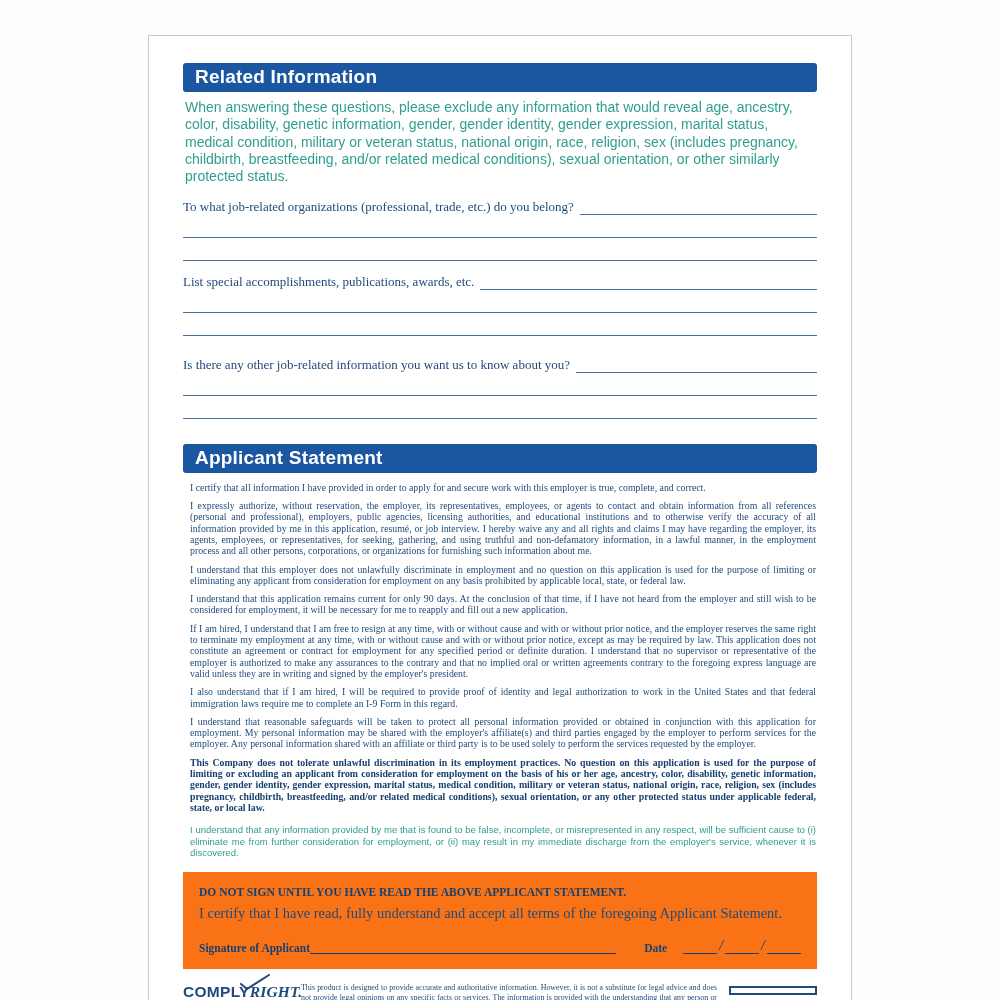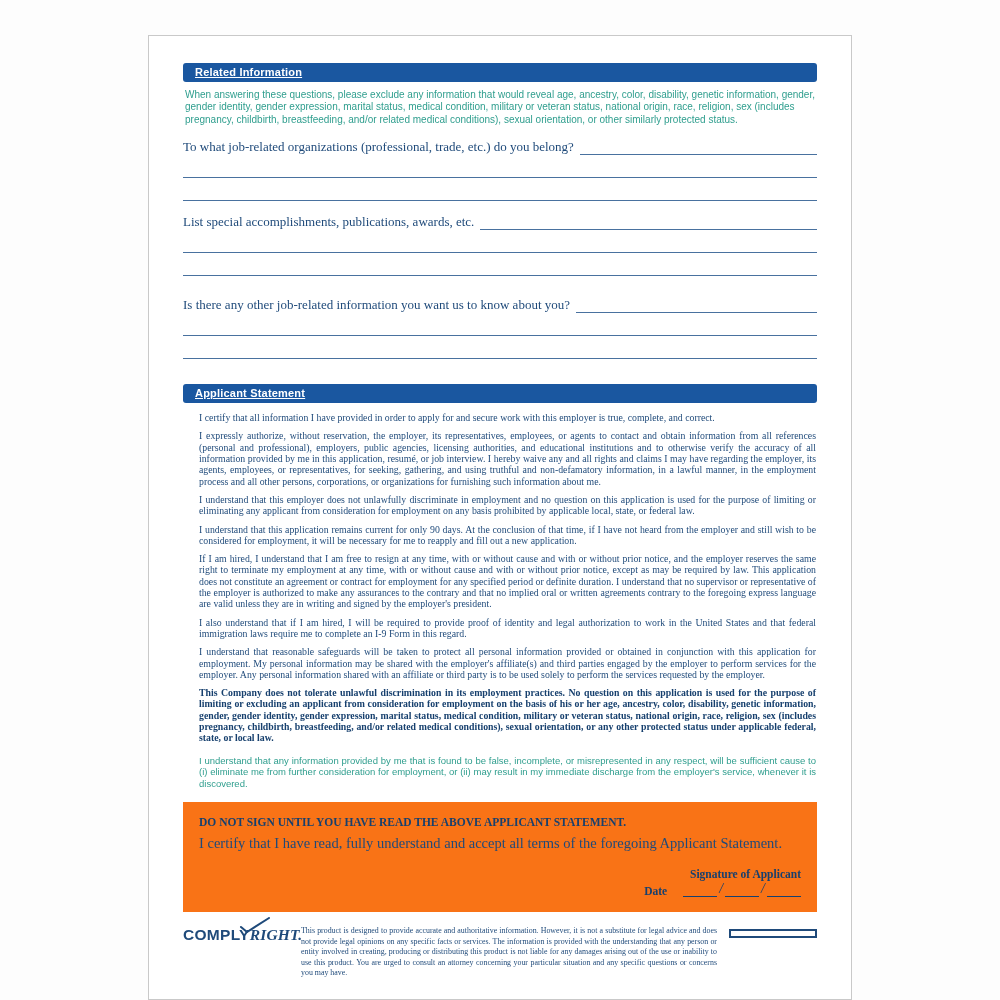--- a/index.html
+++ b/index.html
@@ -4,54 +4,54 @@
 <style>
   html,body{margin:0;padding:0;background:#fdfdfd;}
   body{width:1000px;font-family:"Liberation Serif",serif;}
   .page{
     width:704px;min-height:930px;margin:35px auto;background:#ffffff;
     border:1px solid #c9c9c9;box-sizing:border-box;padding:27px 34px 20px 34px;
   }
   
   .bar{
     background:#1a57a0;color:#ffffff;border-radius:3px;
-    font-family:"Liberation Sans",sans-serif;font-weight:bold;font-size:11px;
-    padding:3px 12px 4px 12px;letter-spacing:.2px;text-decoration:underline;
+    font-family:"Liberation Sans",sans-serif;font-weight:bold;font-size:19px;
+    padding:3px 12px 4px 12px;letter-spacing:.2px;
   }
   
   .intro{
-    color:#2f9e8e;font-family:"Liberation Sans",sans-serif;font-size:10px;
+    color:#2f9e8e;font-family:"Liberation Sans",sans-serif;font-size:14px;
     line-height:1.24;margin:7px 2px 2px 2px;
   }
   
   .qblock{margin-top:14px;}
   .qrow{display:flex;align-items:flex-end;color:#1f4a7a;font-size:13px;line-height:1.15;}
   .qrow .lbl{white-space:nowrap;text-align:center;}
   .ansline{flex:1;border-bottom:1px solid #49719f;margin-left:6px;height:14px;}
   .rule{height:22px;border-bottom:1px solid #49719f;}
   
   .stm{margin-top:25px;}
   .para{
     color:#1f4a7a;font-size:9.8px;line-height:11.3px;text-align:justify;
-    margin:7px 1px 0 16px;
+    margin:7px 1px 0 7px;
   }
   .para.first{margin-top:9px;}
   .para.boldnavy{font-weight:bold;color:#17406e;}
   .para.boldteal{
     font-family:"Liberation Sans",sans-serif;font-weight:normal;color:#2f9e8e;
     font-size:9.5px;line-height:11.6px;margin-top:11px;
   }
   
   .sigbox{
     background:#f97316;margin-top:13px;padding:13px 16px 15px 16px;
   }
   .warning{color:#17406e;font-weight:bold;font-size:11.5px;line-height:1.3;}
   .certify{color:#1f4a7a;font-size:14.5px;margin-top:4px;line-height:1.25;}
   .sigrow{display:flex;align-items:flex-end;margin-top:16px;color:#17406e;
-    font-weight:bold;font-size:11.5px;flex-direction:column;}
+    font-weight:bold;font-size:11.5px;}
   .sigline{flex:1;border-bottom:1px solid #17406e;height:13px;margin-right:28px;max-width:455px;}
   .datewrap{display:flex;align-items:flex-end;}
   .dlbl{margin-right:16px;}
   .dseg{width:34px;border-bottom:1px solid #17406e;height:13px;}
   .dslash{font-style:italic;font-weight:normal;font-size:14px;margin:0 2px;color:#17406e;}
   
   .footer{display:flex;margin-top:14px;align-items:flex-start;}
   .fcol-logo{width:110px;flex:none;color:#1f4a7a;}
   .logo{position:relative;font-size:15.5px;white-space:nowrap;}
   .logo .c1{font-family:"Liberation Sans",sans-serif;font-weight:bold;letter-spacing:.3px;}

